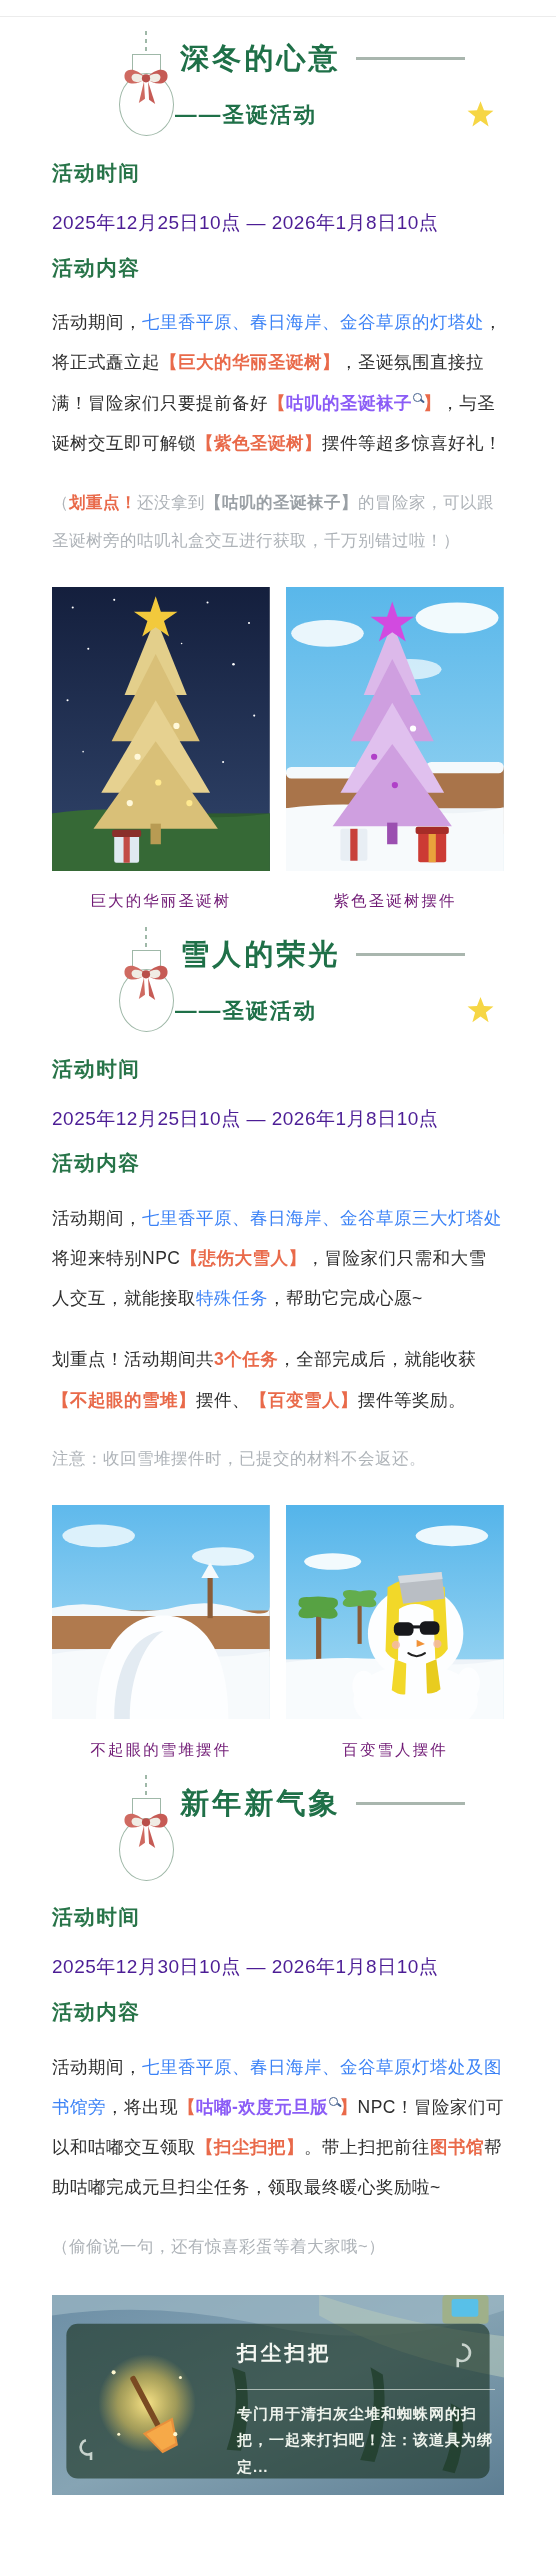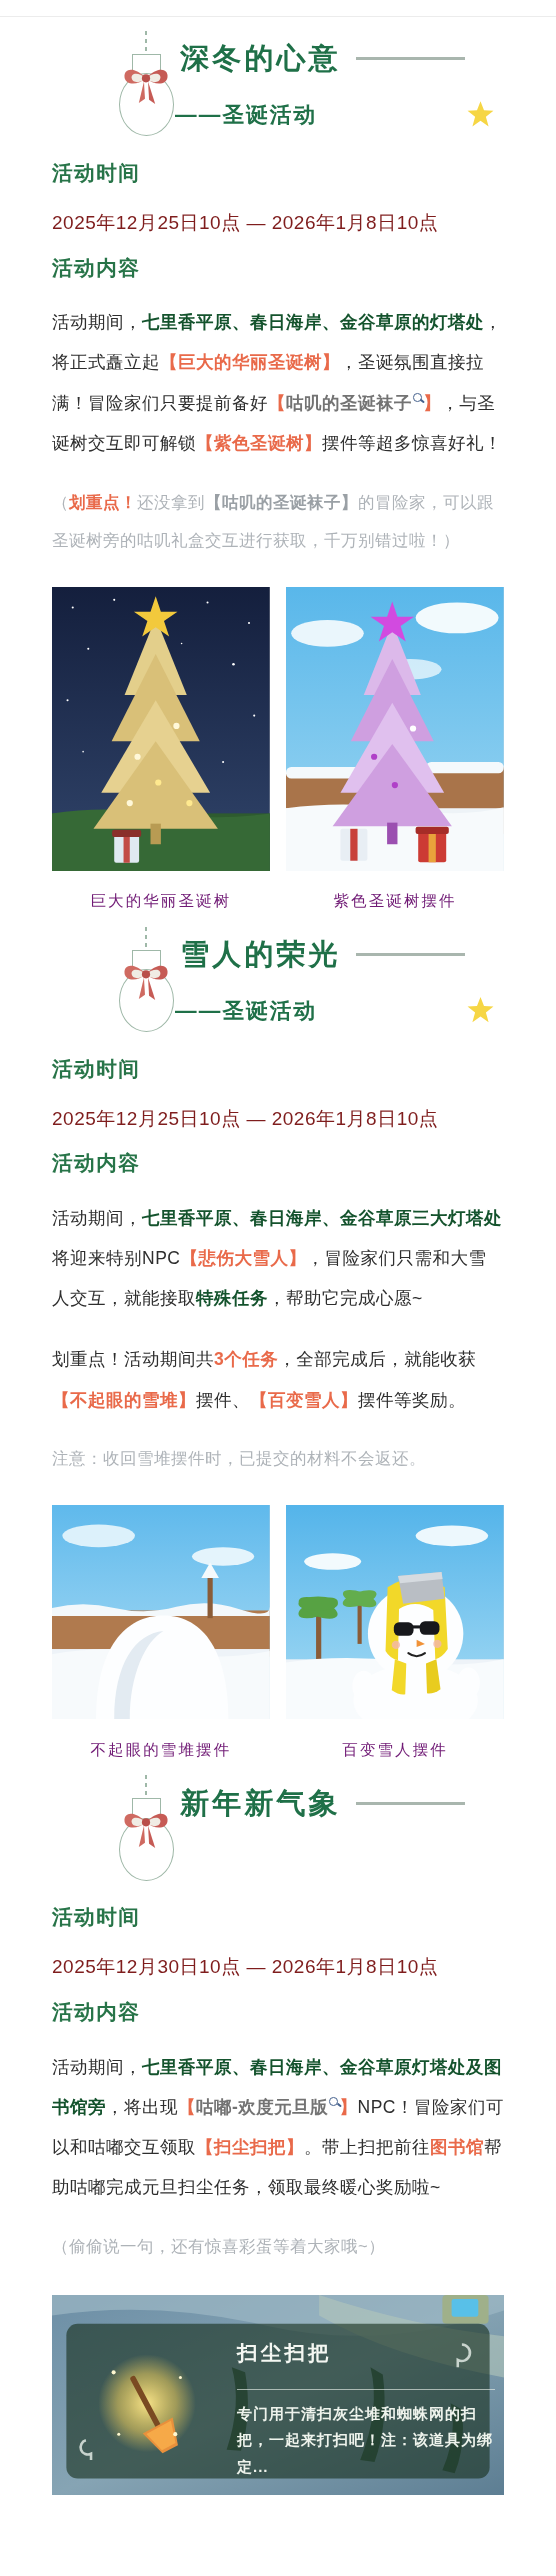--- a/index.html
+++ b/index.html
@@ -19,26 +19,26 @@
   .sec-title{font-size:29px;line-height:1;font-weight:700;color:#1f7048;margin:0;letter-spacing:3.1px;text-align:right;}
   .rule{width:109px;height:3.1px;background:#a9b6ae;flex:none;}
   .tag-row{display:flex;align-items:center;justify-content:space-between;gap:10.3px;margin:27px 62px 0 0;}
   .sec-tag{font-size:21.6px;font-weight:600;color:#1f7048;letter-spacing:2.1px;}
   .star{width:27px;height:27px;background:#f6d645;flex:none;
         clip-path:polygon(50% 0,63% 33%,98% 35%,70% 57%,80% 93%,50% 72%,20% 93%,30% 57%,2% 35%,37% 33%);}
 
   
   .content{margin:0 52px;}
   .h-green{font-size:20.6px;font-weight:700;color:#277448;margin:17.5px 0 0;letter-spacing:1.5px;}
-  .date-line{font-size:19px;color:#7f1d1d;margin:23px 0 0;letter-spacing:0.5px;}
+  .date-line{font-size:19px;color:#4c1d95;margin:23px 0 0;letter-spacing:0.5px;}
   .para{font-size:17.5px;line-height:2.3;margin:20.6px 0 0;letter-spacing:0.5px;}
   .para.note{font-size:16.5px;}
-  .b{font-weight:700;color:#14532d;}
+  .b{font-weight:400;color:#3b82f6;}
   .o{font-weight:700;color:#e96a4a;}
-  .bl{font-weight:700;color:#737373;}
+  .bl{font-weight:700;color:#8b5cf6;}
   .gy{color:#aeb3b8;}
   .gyb{color:#9aa0a5;font-weight:700;}
   .rd{font-weight:700;color:#e96a4a;}
   .icon-magnifier{display:inline-block;width:6.7px;height:6.7px;border:1.5px solid currentColor;border-radius:50%;
         position:relative;vertical-align:super;margin:0 1.5px 0 1px;color:#45618d;}
   .icon-magnifier::after{content:"";position:absolute;width:4.6px;height:1.5px;background:currentColor;
         right:-4.1px;bottom:-1px;transform:rotate(38deg);border-radius:1px;}
 
   
   .img-row{display:flex;gap:16.5px;margin:27px 52px 0;}

